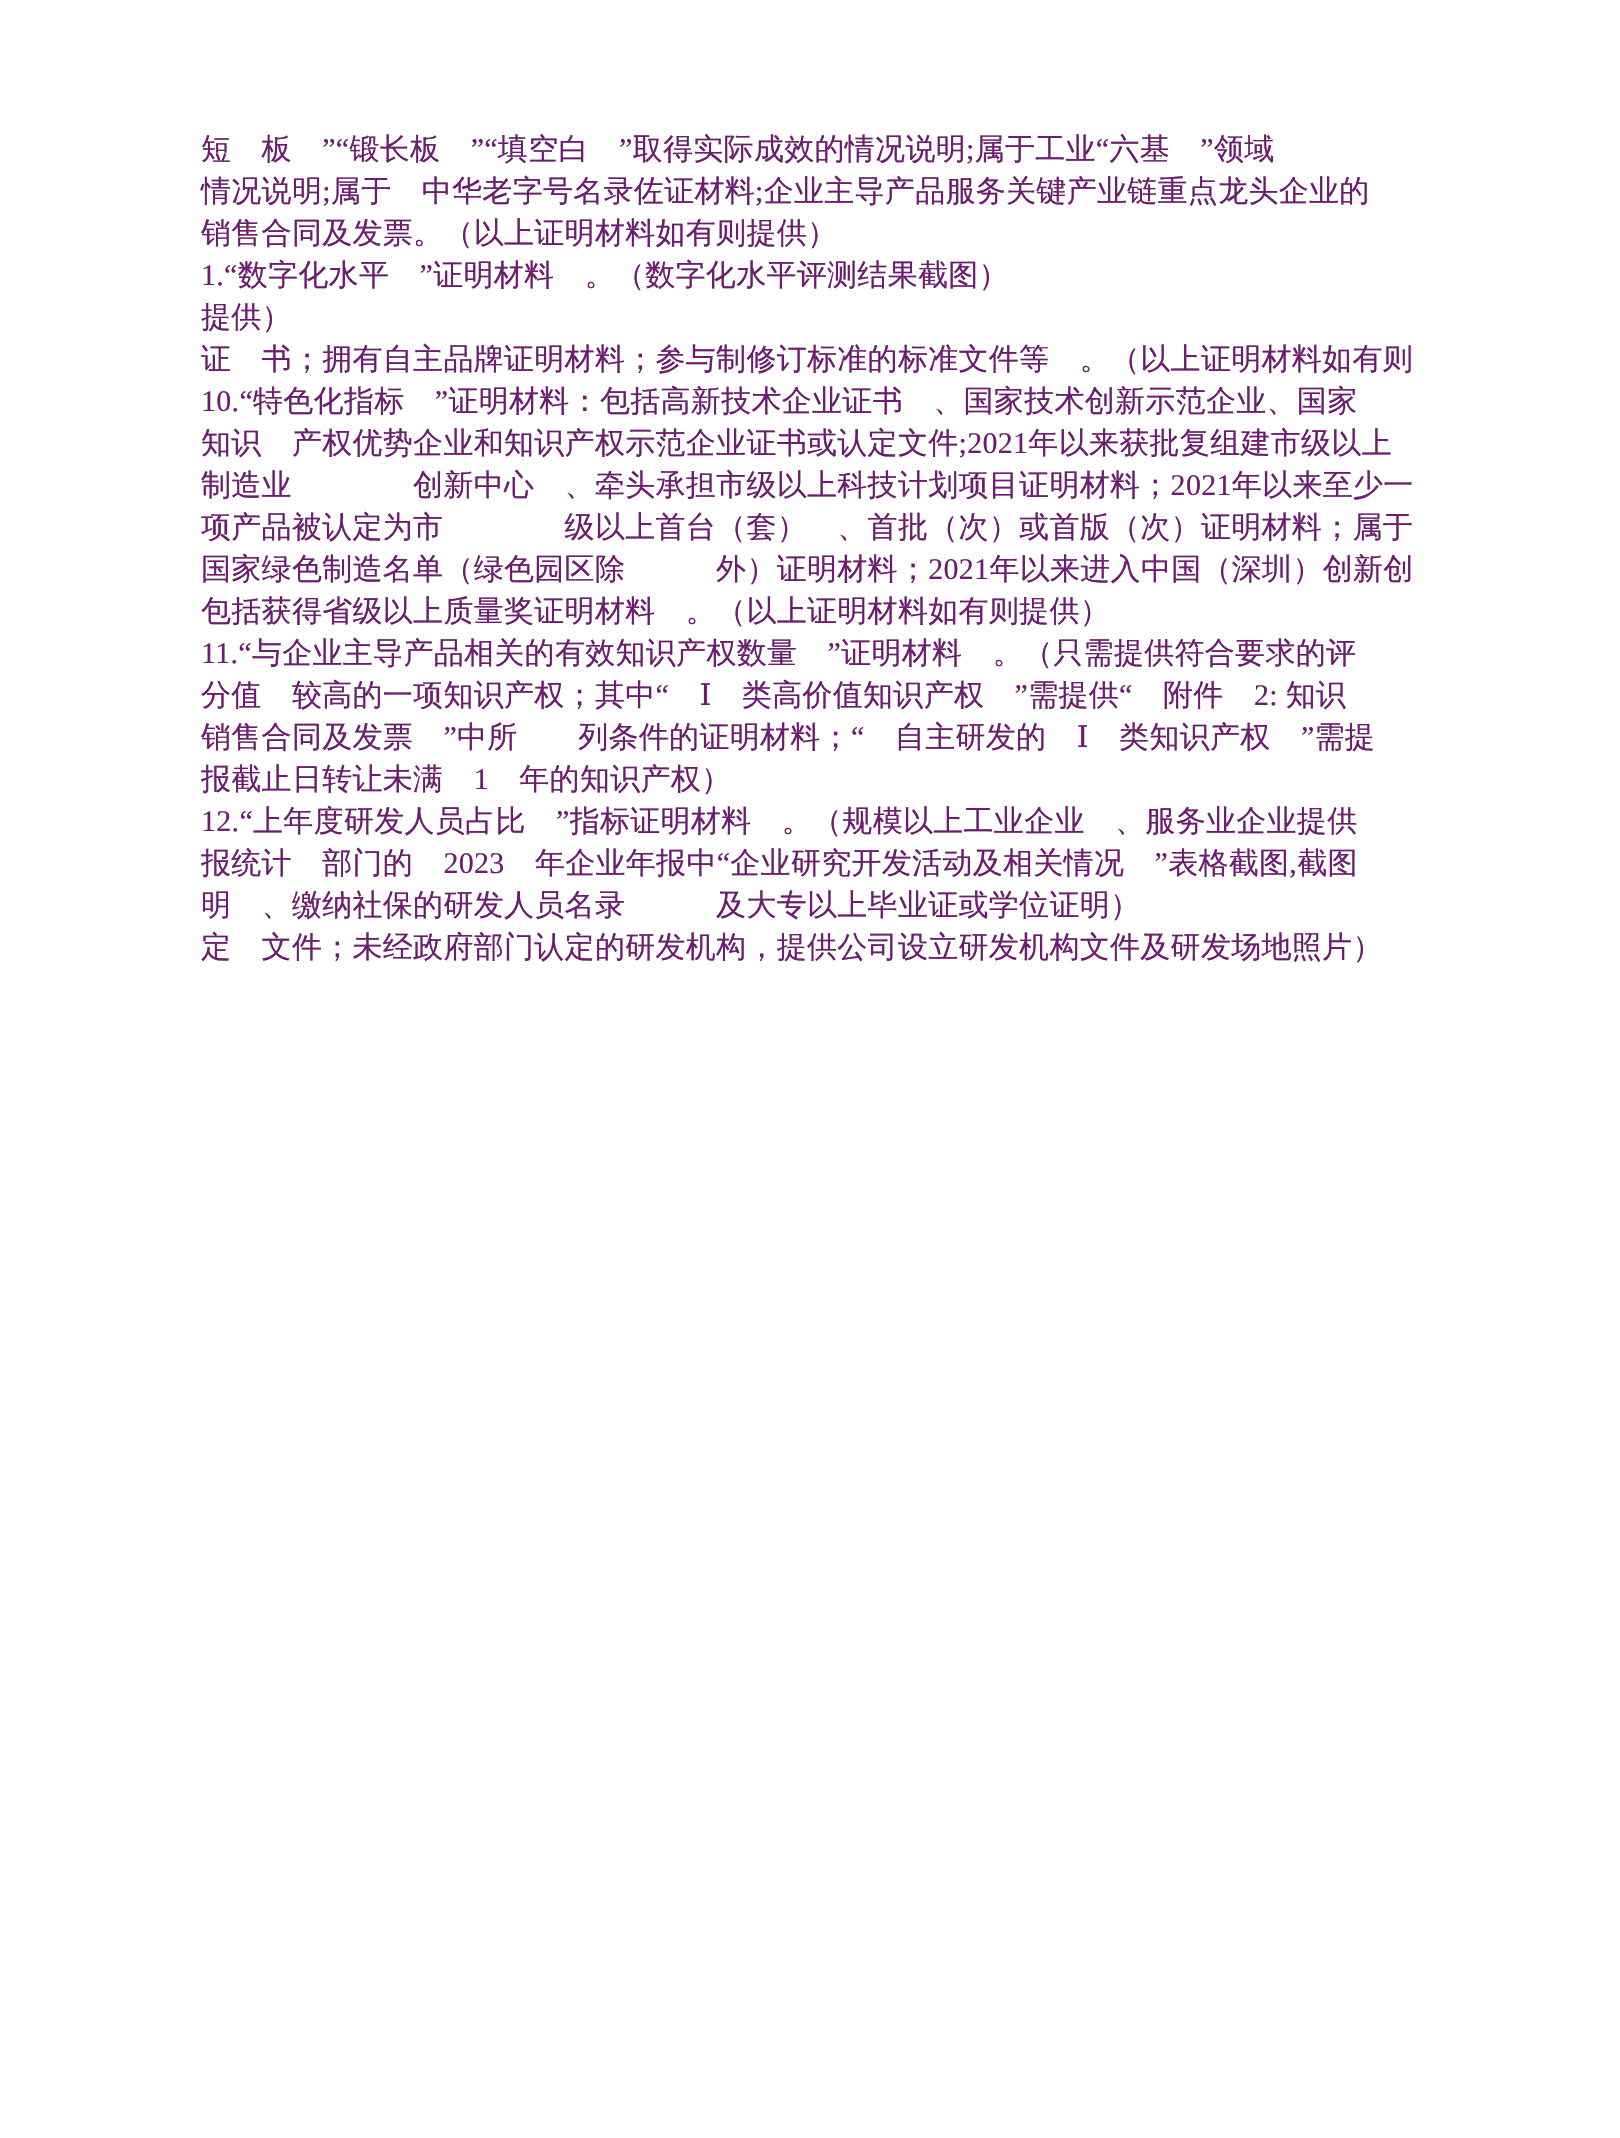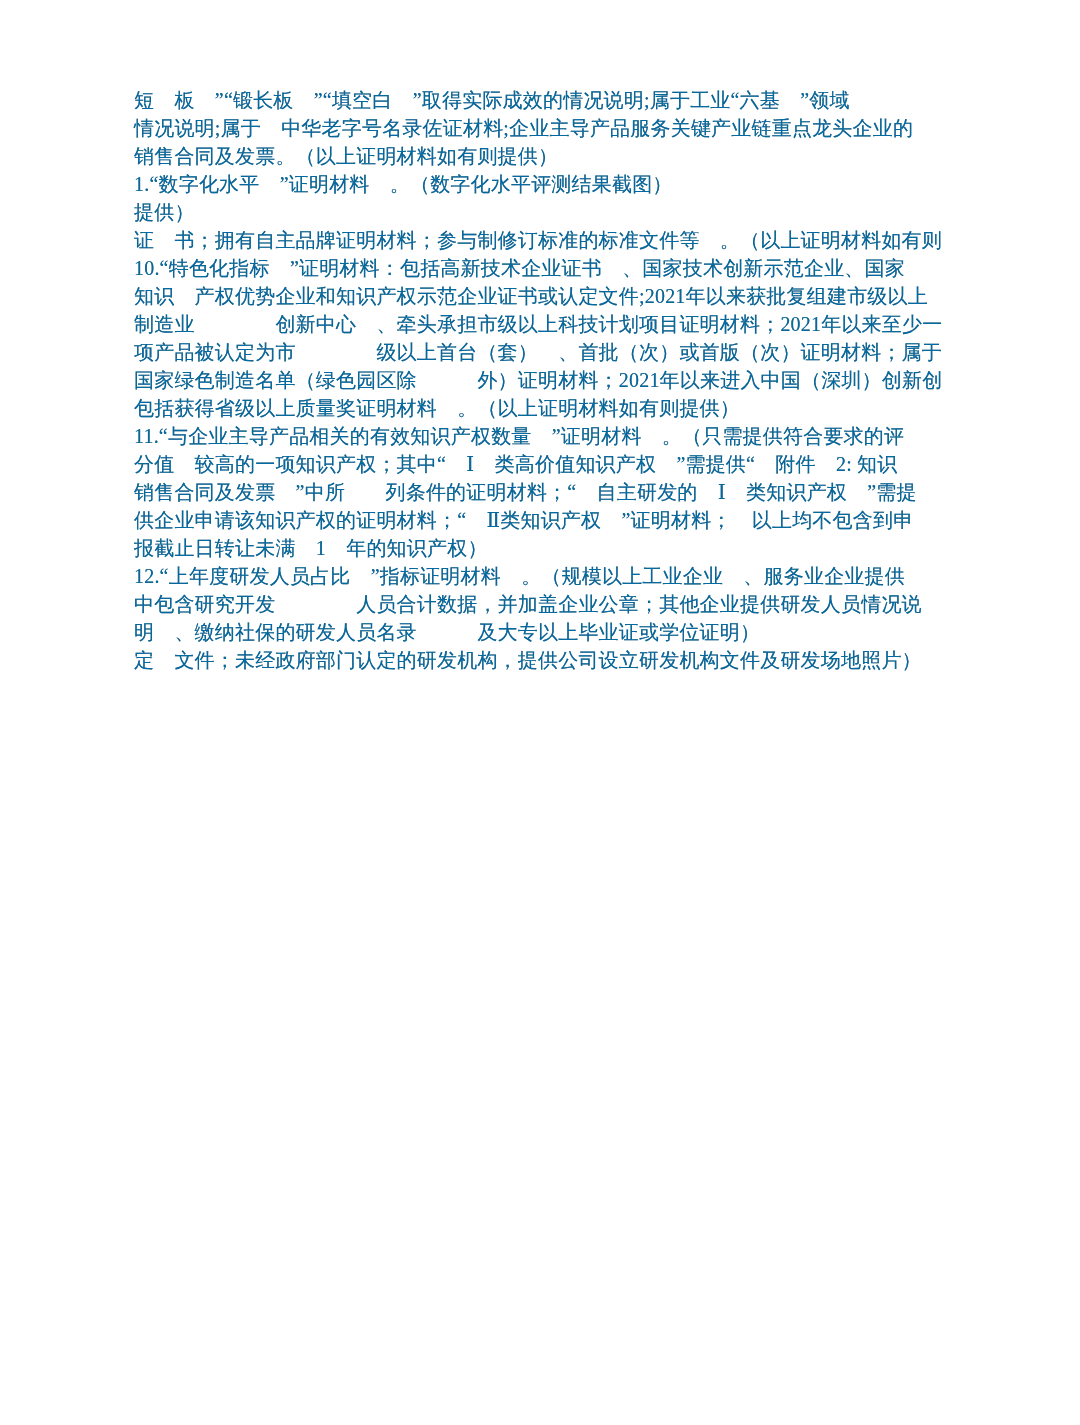--- a/index.html
+++ b/index.html
@@ -20,21 +20,21 @@
     background: #ffffff;
     box-sizing: border-box;
     padding: 86px 88px 0 134px;
   }
   .textblock {
     width: 860px;
   }
   .line {
     font-size: 20px;
     line-height: 28px;
-    color: #0369a1;
+    color: #701a75;
     white-space: pre-wrap;
     letter-spacing: 0.2px;
     text-shadow: 0 0 0.4px rgba(40,40,40,0.55);
   }
 </style>
 </head>
 <body>
 
 <div class="page">
   <div class="textblock">
@@ -46,20 +46,19 @@
     <div class="line">证　书；拥有自主品牌证明材料；参与制修订标准的标准文件等　。（以上证明材料如有则</div>
     <div class="line">10.“特色化指标　”证明材料：包括高新技术企业证书　、国家技术创新示范企业、国家</div>
     <div class="line">知识　产权优势企业和知识产权示范企业证书或认定文件;2021年以来获批复组建市级以上</div>
     <div class="line">制造业　　　　创新中心　、牵头承担市级以上科技计划项目证明材料；2021年以来至少一</div>
     <div class="line">项产品被认定为市　　　　级以上首台（套）　、首批（次）或首版（次）证明材料；属于</div>
     <div class="line">国家绿色制造名单（绿色园区除　　　外）证明材料；2021年以来进入中国（深圳）创新创</div>
     <div class="line">包括获得省级以上质量奖证明材料　。（以上证明材料如有则提供）</div>
     <div class="line">11.“与企业主导产品相关的有效知识产权数量　”证明材料　。（只需提供符合要求的评</div>
     <div class="line">分值　较高的一项知识产权；其中“　Ⅰ　类高价值知识产权　”需提供“　附件　2: 知识</div>
     <div class="line">销售合同及发票　”中所　　列条件的证明材料；“　自主研发的　Ⅰ　类知识产权　”需提</div>
-    <div class="line">供企业申请该知识产权的证明材料；“　Ⅱ类知识产权　”证明材料；　以上均不包含到申</div>
     <div class="line">报截止日转让未满　1　年的知识产权）</div>
     <div class="line">12.“上年度研发人员占比　”指标证明材料　。（规模以上工业企业　、服务业企业提供</div>
-    <div class="line">中包含研究开发　　　　人员合计数据，并加盖企业公章；其他企业提供研发人员情况说</div>
+    <div class="line">报统计　部门的　2023　年企业年报中“企业研究开发活动及相关情况　”表格截图,截图</div>
     <div class="line">明　、缴纳社保的研发人员名录　　　及大专以上毕业证或学位证明）</div>
     <div class="line">定　文件；未经政府部门认定的研发机构，提供公司设立研发机构文件及研发场地照片）</div>
   </div>
 </div>
 
 </body></html>

